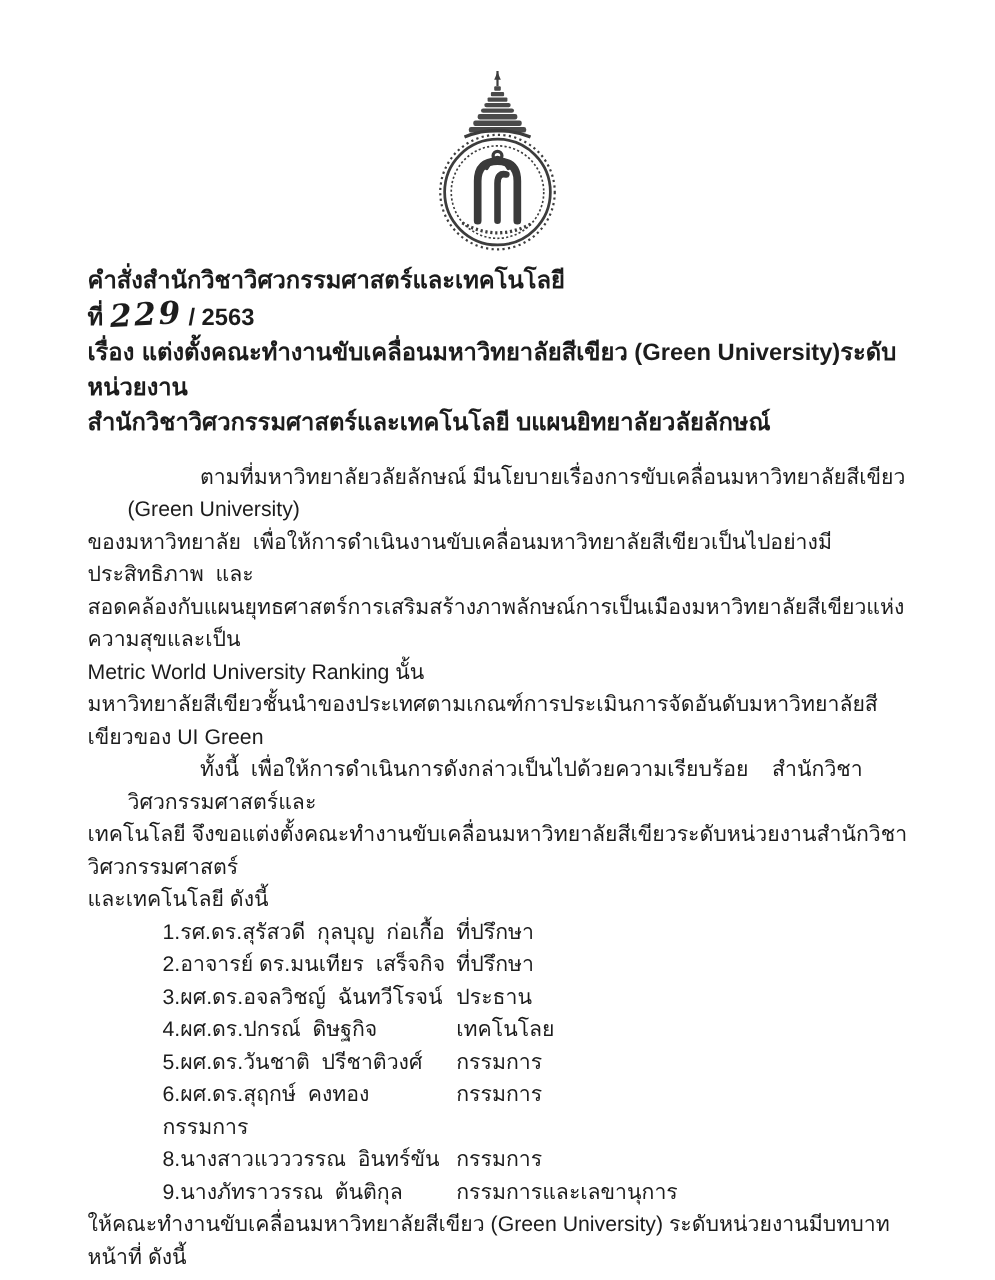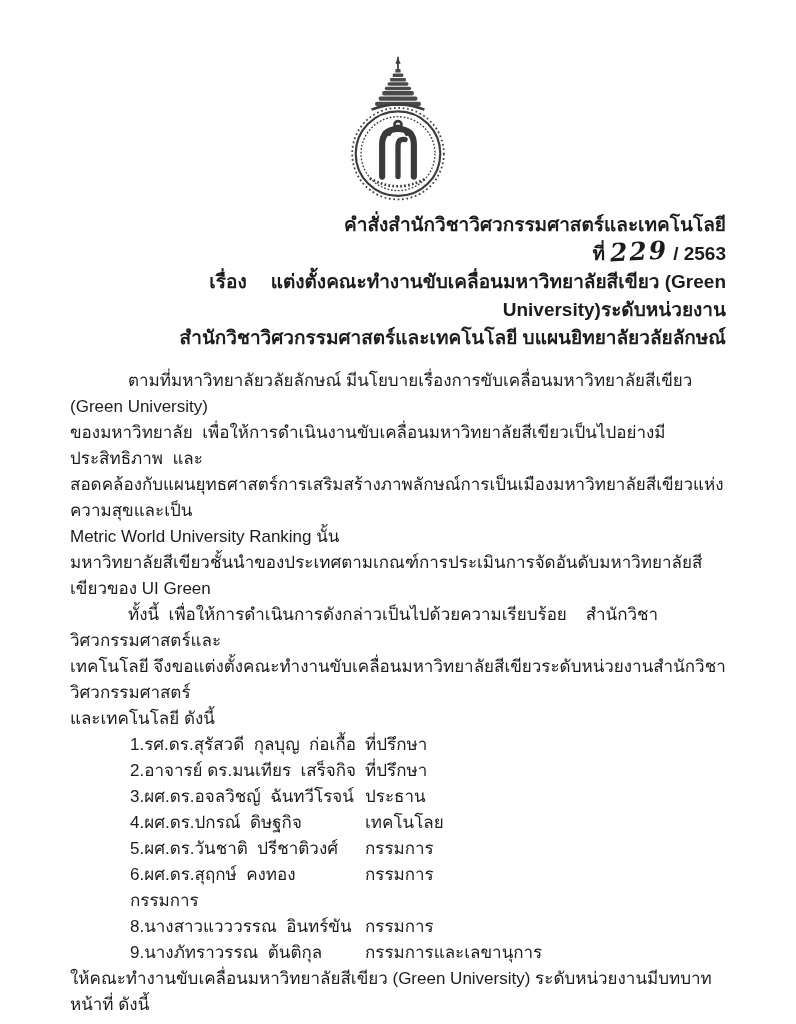--- a/index.html
+++ b/index.html
@@ -11,37 +11,37 @@
     overflow: hidden;
   }
   .page { padding: 55px 70px 0 70px; box-sizing: border-box; }
 
   
   .seal-wrap { display: flex; justify-content: center; margin-bottom: 8px; }
   .seal-wrap svg { display: block; }
 
   
   .t-line {
-    text-align: right; font-weight: bold;
+    text-align: left; font-weight: bold;
     font-size: 19px; line-height: 28px;
     white-space: pre-wrap;
   }
   .hand {
     font-family: "DejaVu Serif", serif;
     font-style: italic; font-weight: bold;
     font-size: 25px; letter-spacing: 2px;
     display: inline-block; transform: rotate(-3deg);
     margin: 0 5px; line-height: 1;
   }
-  .subject-label { margin-right: 24px; }
+  .subject-label { margin-right: 6px; }
 
   
   .bodytext { margin-top: 16px; font-size: 17px; line-height: 26px; }
   .ln { white-space: pre-wrap; }
-  .indent { text-indent: 58px; }
+  .indent { text-indent: 58px; margin-left: 32px; }
 
   
   .committee-row { display: flex; padding-left: 60px; line-height: 26px; }
   .c-name { width: 235px; white-space: pre-wrap; }
   .c-role { white-space: pre-wrap; }
 </style>
 </head>
 <body>
 
 <div class="page">

